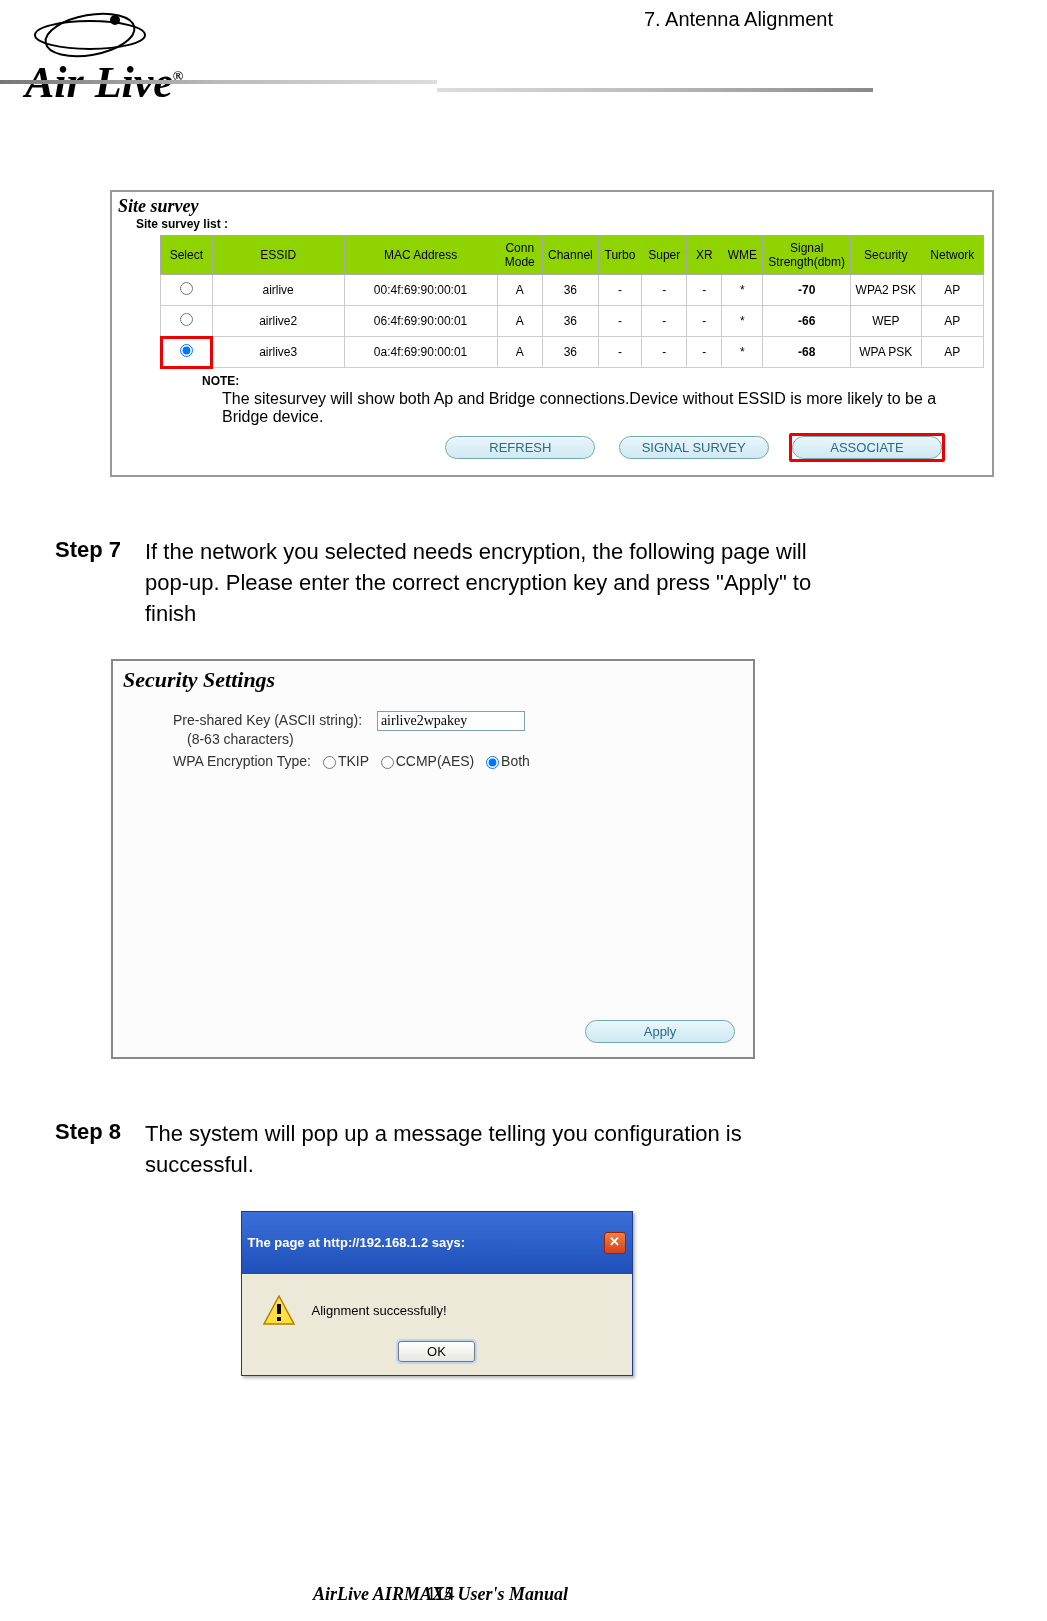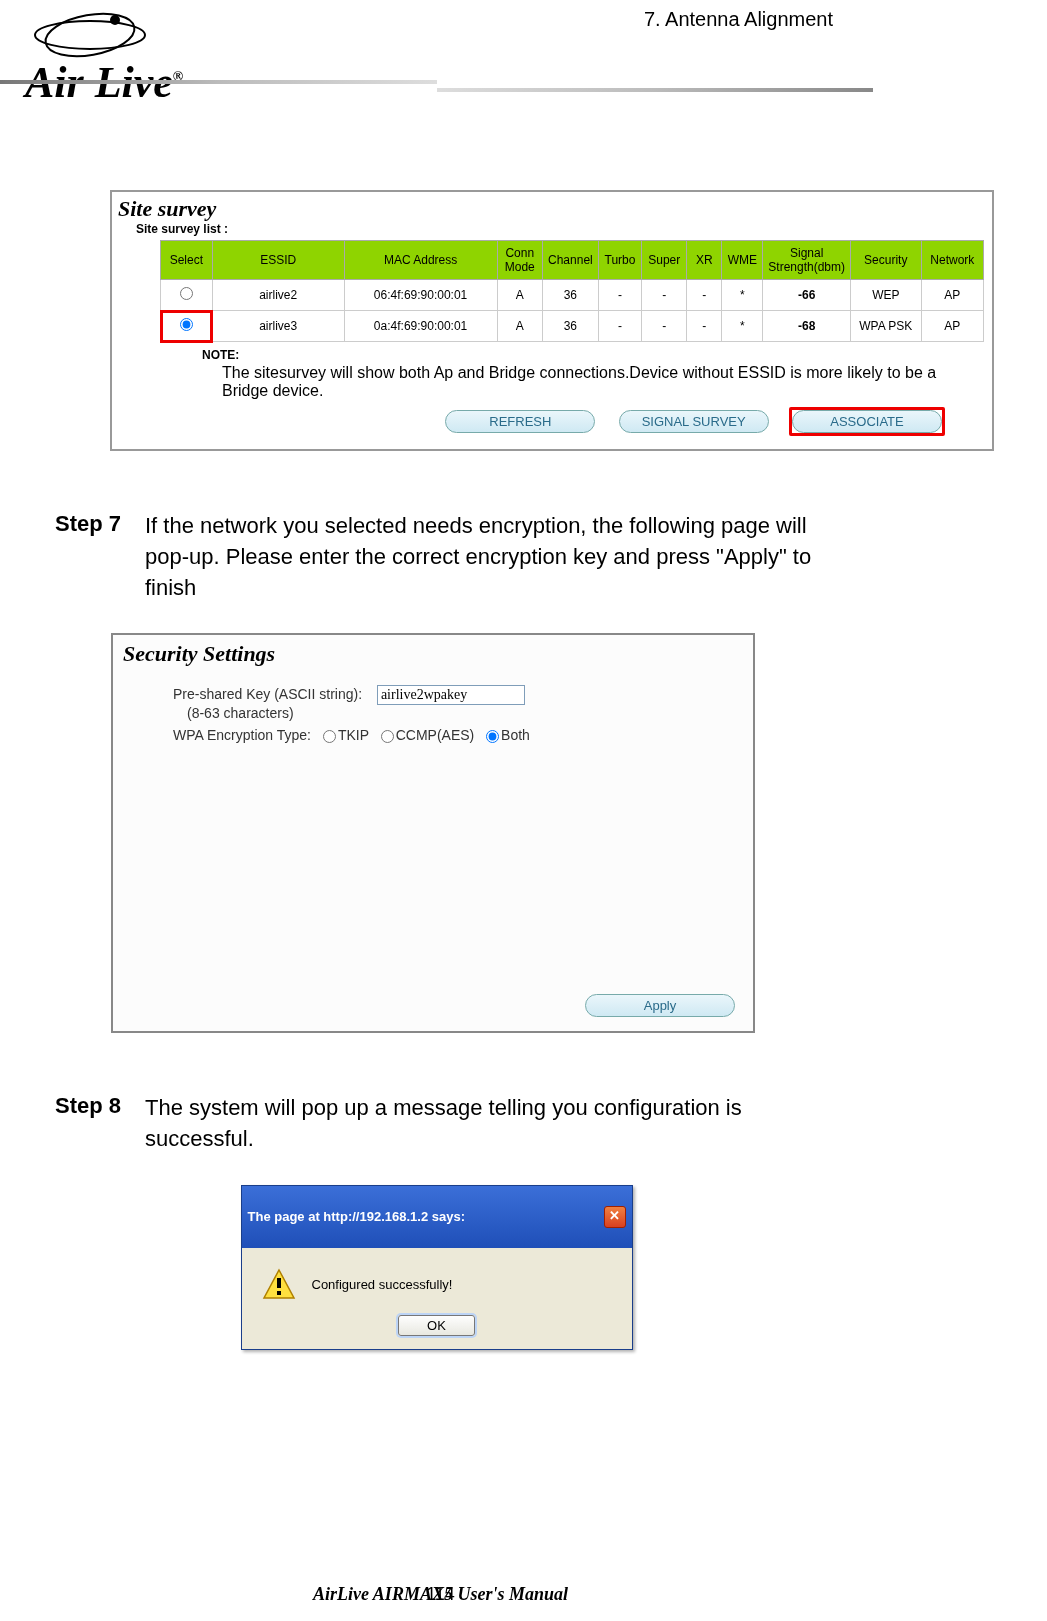--- a/index.html
+++ b/index.html
@@ -77,21 +77,21 @@
     margin: 10px 0 60px 55px;
     border: 2px solid #999;
     width: 880px;
     background:#fff;
     font-size:12px;
   }
   .fig1-title {
     font-family: "Times New Roman", serif;
     font-style: italic;
     font-weight: bold;
-    font-size: 22px;
+    font-size: 18px;
     padding: 4px 6px 0 6px;
     color:#000;
   }
   .fig1-sub {
     font-weight: bold;
     font-size: 12px;
     padding: 0 6px 4px 24px;
   }
   .survey-table {
     border-collapse: collapse;
@@ -334,20 +334,34 @@
           <th style="width:28px">XR</th>
           <th style="width:34px">WME</th>
           <th style="width:78px">Signal Strength(dbm)</th>
           <th style="width:62px">Security</th>
           <th style="width:54px">Network</th>
         </tr>
       </thead>
       <tbody>
         <tr>
           <td class="radio-cell"><input type="radio" name="sel" style=""></td>
+          <td>airlive</td>
+          <td>00:4f:69:90:00:01</td>
+          <td>A</td>
+          <td>36</td>
+          <td>-</td>
+          <td>-</td>
+          <td>-</td>
+          <td>*</td>
+          <td style="font-weight:bold">-70</td>
+          <td>WPA2 PSK</td>
+          <td>AP</td>
+        </tr>
+        <tr>
+          <td class="radio-cell"><input type="radio" name="sel" style=""></td>
           <td>airlive2</td>
           <td>06:4f:69:90:00:01</td>
           <td>A</td>
           <td>36</td>
           <td>-</td>
           <td>-</td>
           <td>-</td>
           <td>*</td>
           <td style="font-weight:bold">-66</td>
           <td>WEP</td>
@@ -413,21 +427,21 @@
       <span class="fig3-close">✕</span>
     </div>
     <div class="fig3-body">
       <span class="warn-icon">
         <svg viewBox="0 0 34 34">
           <polygon points="17,2 32,30 2,30" fill="#ffe040" stroke="#b08000" stroke-width="1.5"></polygon>
           <rect x="15" y="10" width="4" height="10" fill="#000"></rect>
           <rect x="15" y="23" width="4" height="4" fill="#000"></rect>
         </svg>
       </span>
-      <span class="fig3-msg">Configured successfully!</span>
+      <span class="fig3-msg">Alignment successfully!</span>
     </div>
     <div class="fig3-btns">
       <span class="win-btn">OK</span>
     </div>
   </div>
 
 </div>
 
 <div class="footer">
   <span class="manual">AirLive AIRMAX5 User's Manual</span>

